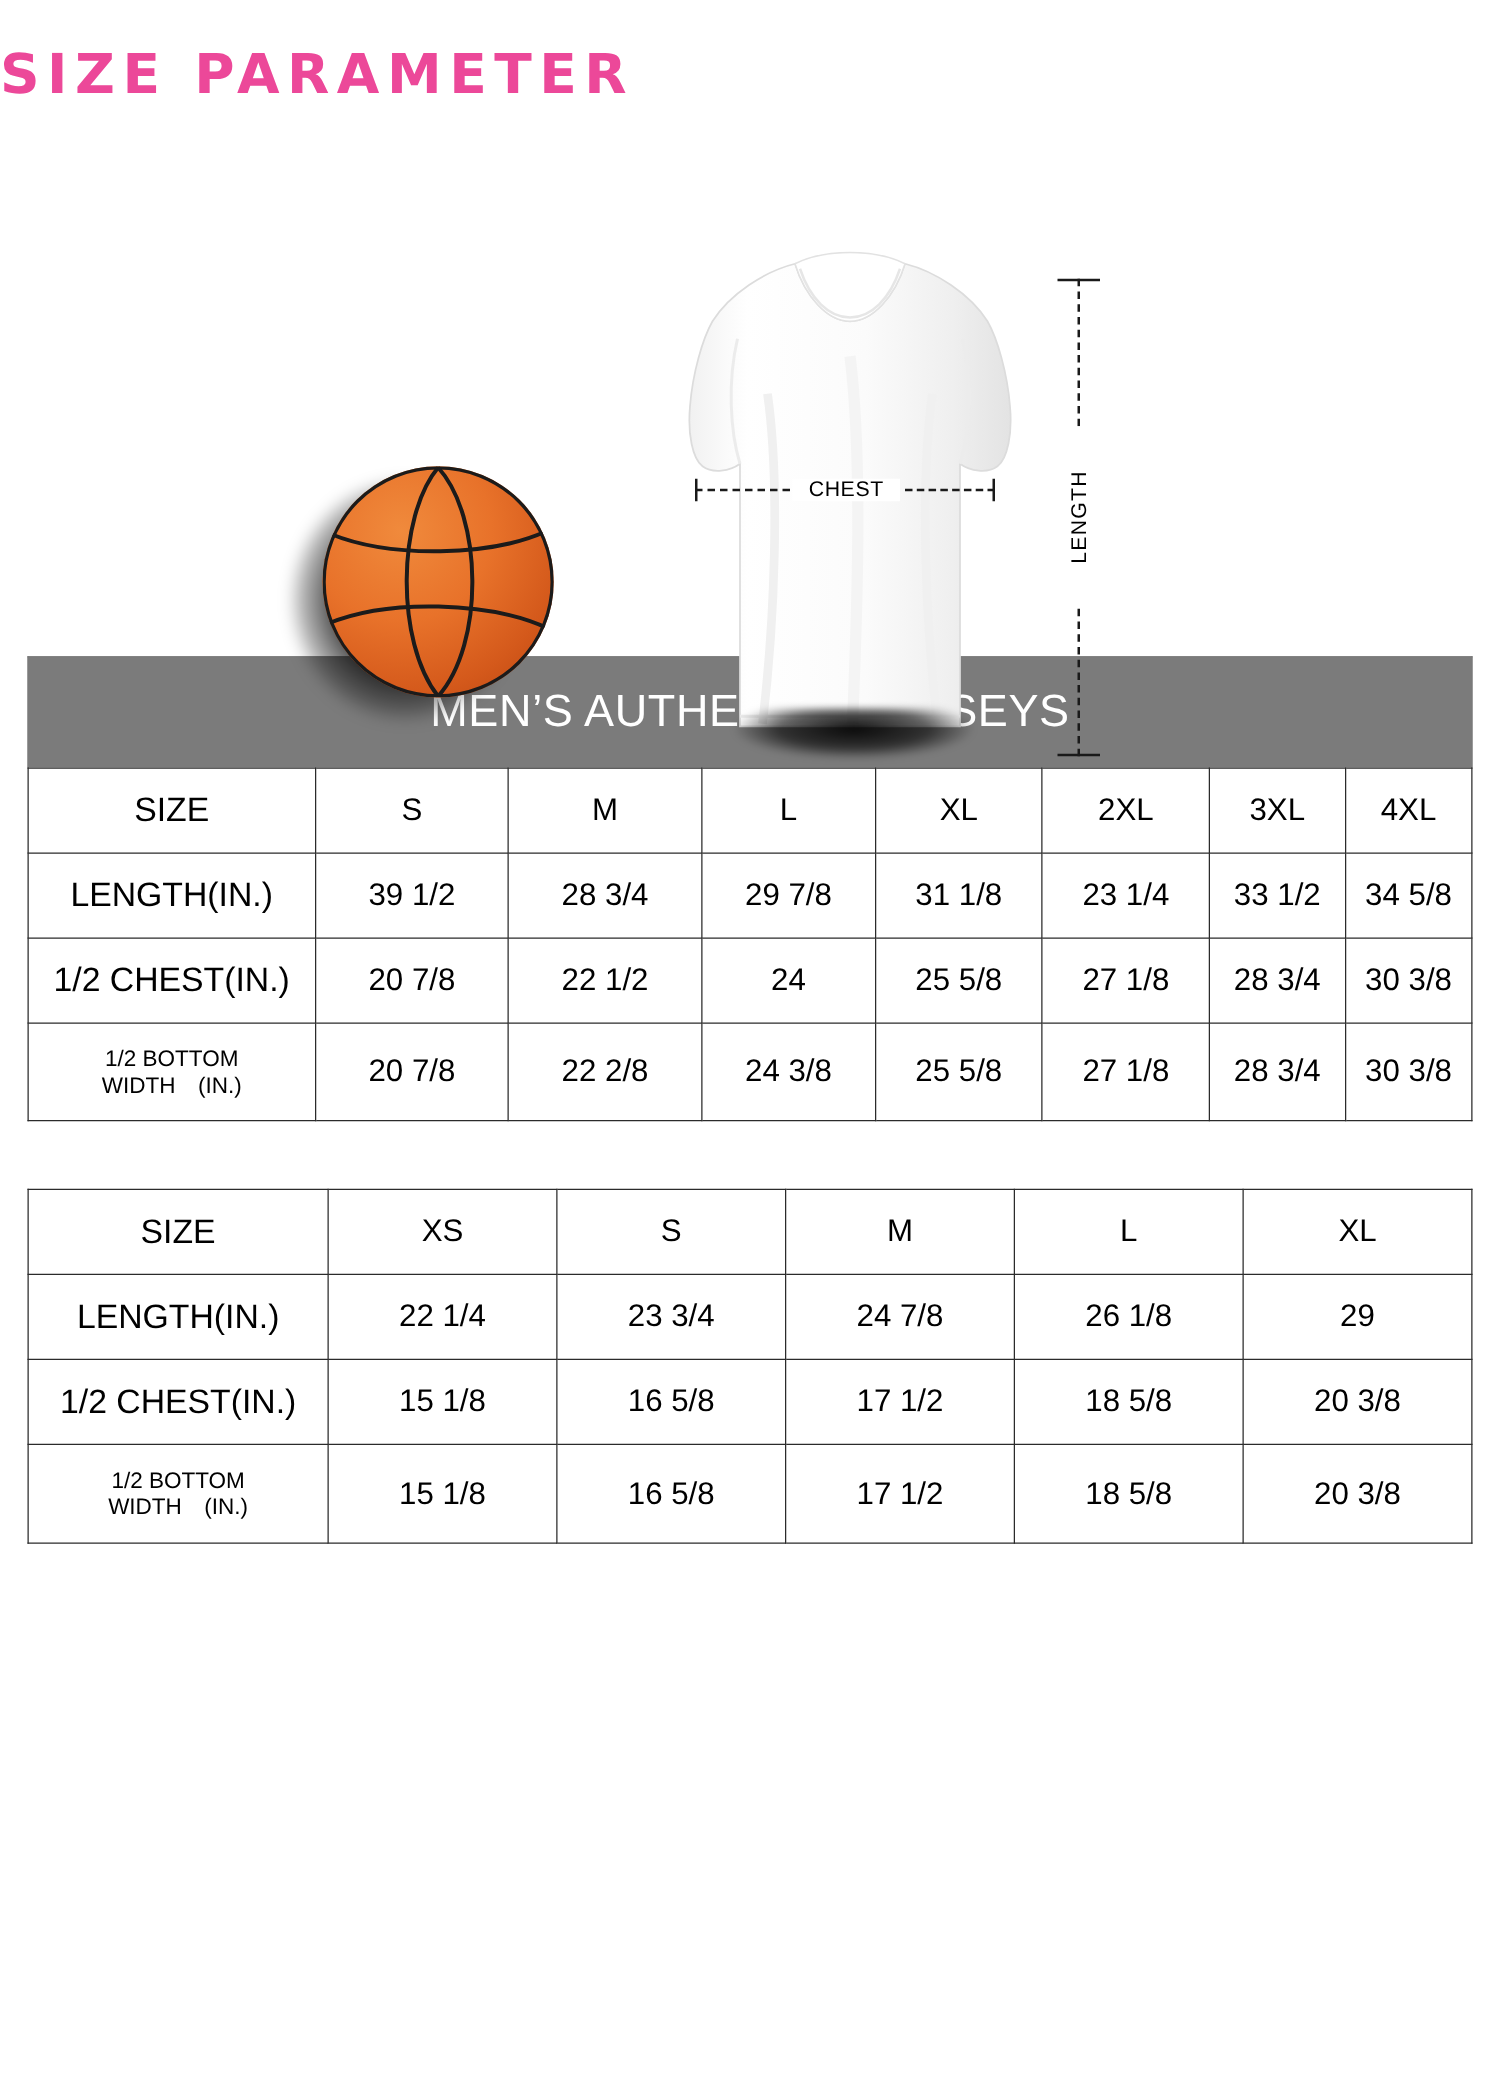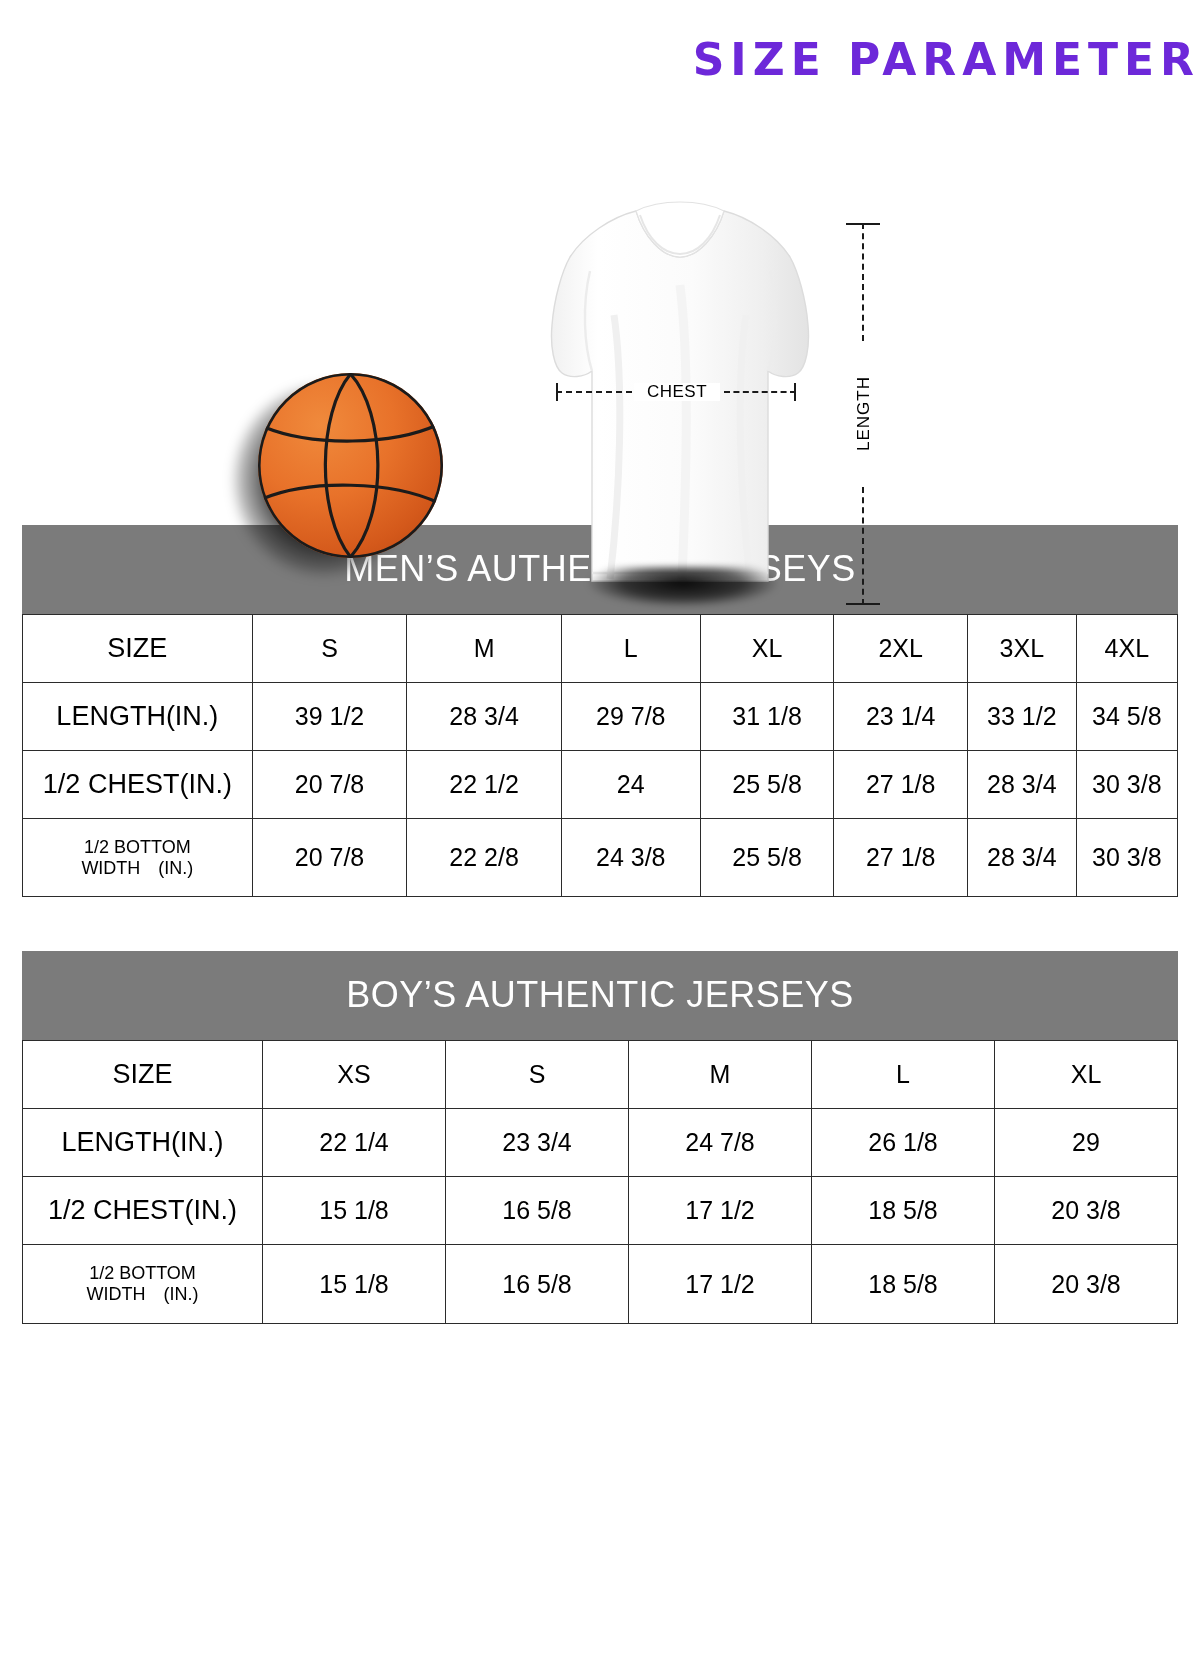--- a/index.html
+++ b/index.html
@@ -9,27 +9,27 @@
     height: 1675px;
     background: #ffffff;
     font-family: "Liberation Sans", sans-serif;
     color: #000000;
     position: relative;
     overflow: hidden;
   }
 
   
   .page-title {
-    text-align: right;
+    text-align: left;
     font-family: "DejaVu Sans", sans-serif;
     font-weight: 700;
     font-size: 44px;
     letter-spacing: 6px;
     margin-top: 34px;
-    color: #6d28d9;
+    color: #ec4899;
   }
 
   
   .illustration {
     position: relative;
     height: 430px;
     margin-top: 10px;
   }
 
   
@@ -338,21 +338,20 @@
         <td>25  5/8</td>
         <td>27  1/8</td>
         <td>28  3/4</td>
         <td>30  3/8</td>
       </tr>
     </tbody>
   </table>
 </div>
 
 <div class="table-block second">
-  <div class="tbl-header">BOY’S AUTHENTIC JERSEYS</div>
   <table class="boys">
     <colgroup>
       <col class="c0">
         <col class="cN">
         <col class="cN">
         <col class="cN">
         <col class="cN">
         <col class="cN">
     </colgroup>
     <tbody>

